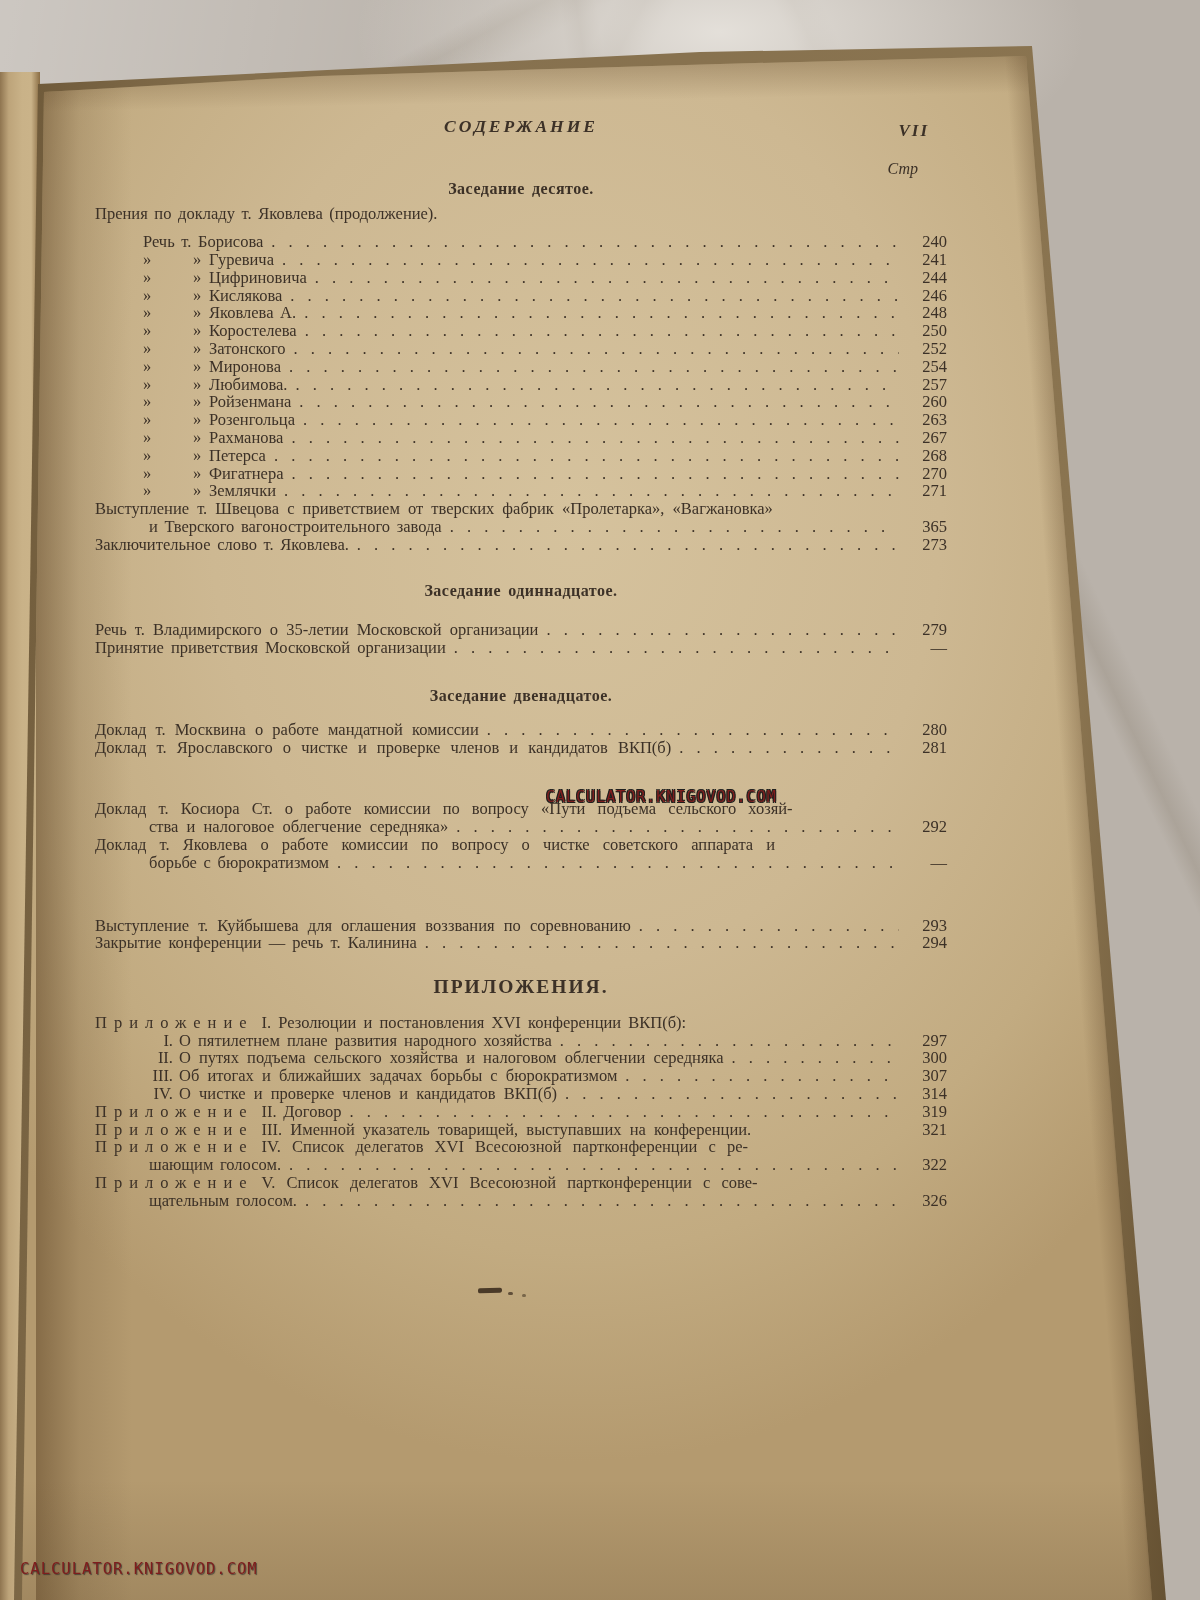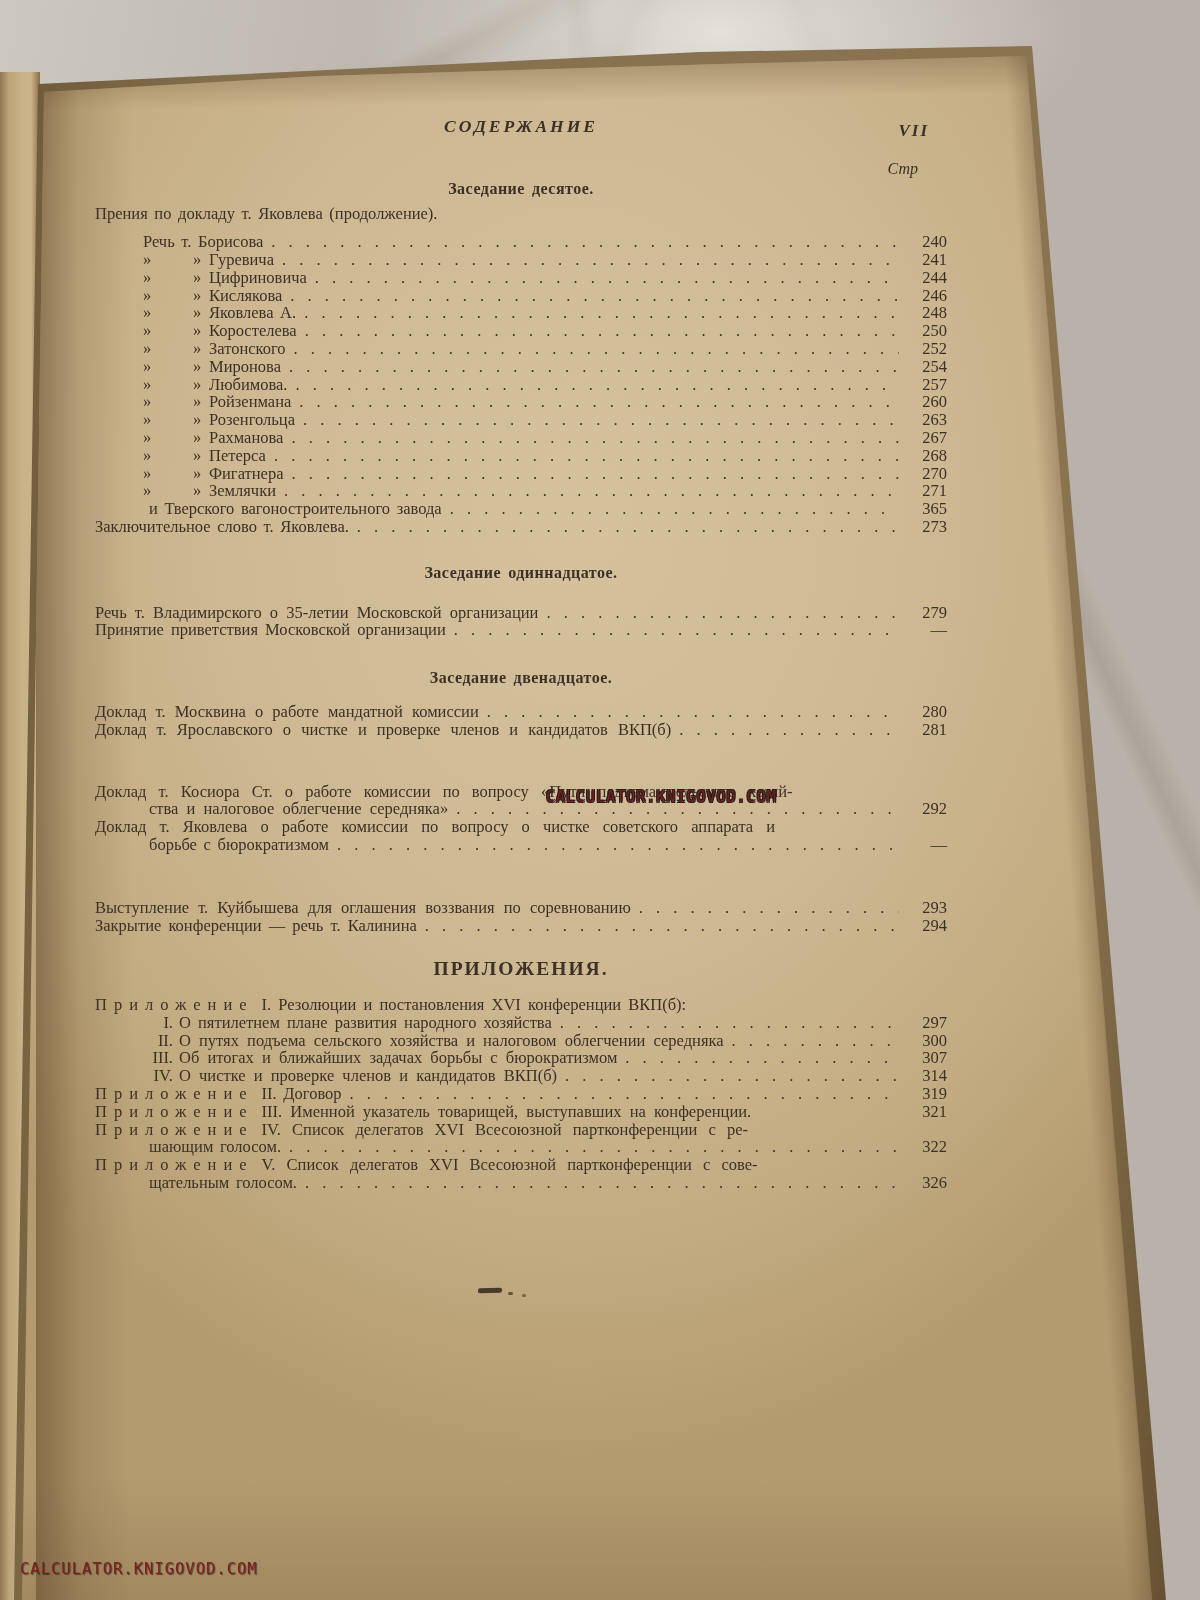--- a/index.html
+++ b/index.html
@@ -172,20 +172,25 @@
             <span class="txt i1"><span class="d1">»</span><span class="d2">»</span>Фигатнера</span>
             <span class="dots"></span>
             <span class="pg">270</span>
           </div>
           <div class="row">
             <span class="txt i1"><span class="d1">»</span><span class="d2">»</span>Землячки</span>
             <span class="dots"></span>
             <span class="pg">271</span>
           </div>
           <div class="row">
+            <span class="txt" style="word-spacing: 4px;">Выступление т. Швецова с приветствием от тверских фабрик «Пролетарка», «Вагжановка»</span>
+            <span class="dots off"></span>
+            <span class="pg"></span>
+          </div>
+          <div class="row">
             <span class="txt i2">и Тверского вагоностроительного завода</span>
             <span class="dots"></span>
             <span class="pg">365</span>
           </div>
           <div class="row">
             <span class="txt">Заключительное слово т. Яковлева.</span>
             <span class="dots"></span>
             <span class="pg">273</span>
           </div>
         </div>

